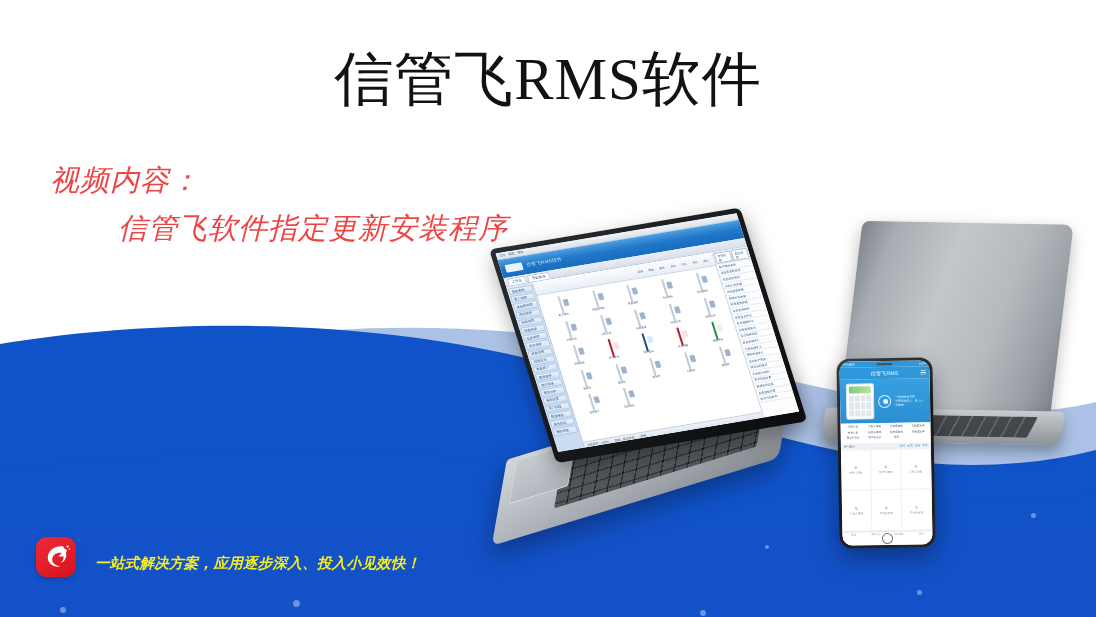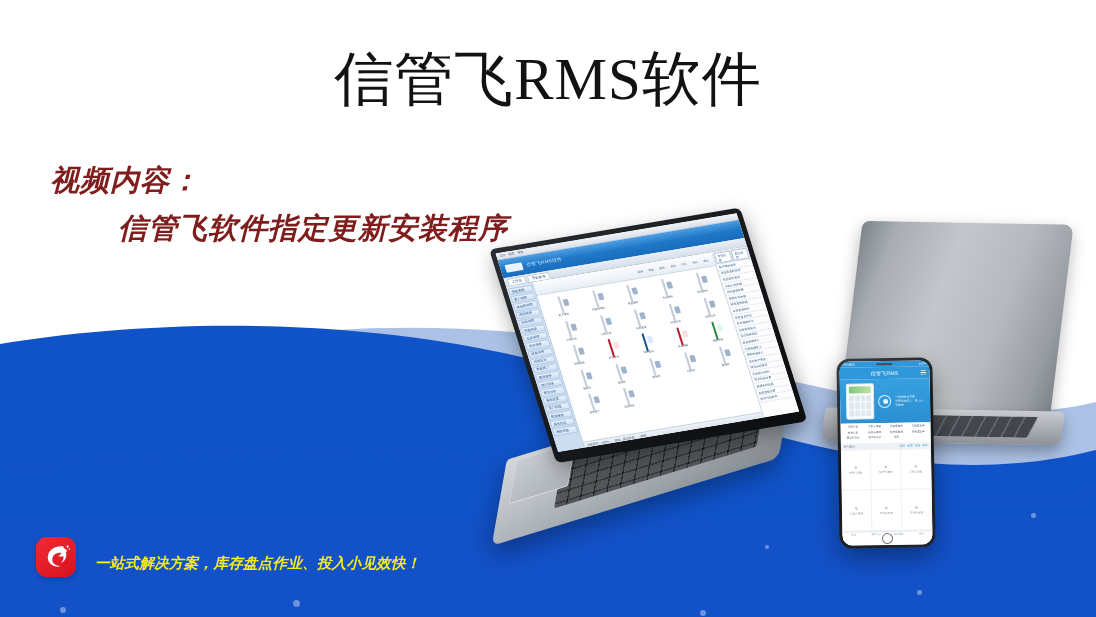--- a/index.html
+++ b/index.html
@@ -39,23 +39,23 @@
     line-height: 72px;
     color: #121212;
     letter-spacing: 1px;
     white-space: nowrap;
   }
 
   
   #subtitle {
     position: absolute;
     left: 50px; top: 160px;
-    color: #7f1d1d;
+    color: #ef4444;
     font-style: italic;
-    font-weight: bold;
+    font-weight: normal;
     font-family: "Liberation Sans", sans-serif;
   }
   #subtitle .line1 {
     font-size: 29px;
     line-height: 41px;
     letter-spacing: 1px;
     white-space: nowrap;
   }
   #subtitle .line2 {
     font-size: 29px;
@@ -743,16 +743,16 @@
         <path d="M27.5 9.5 C24 8.8 19 9.6 15.6 12.4 C11.6 15.7 10.6 21.3 13.4 25.5
                  C15.8 29.1 20.6 30.6 24.6 29 C22 29.2 19.4 28.4 17.8 26.6
                  C15.4 23.9 15.9 19.6 18.9 17.3 C20.8 15.8 23.3 15.4 25.6 15.9
                  L22.4 19.5 L27.6 19.5 C27.6 22.2 26.6 24.6 24.6 26.1
                  C27.9 25.1 30.1 22.2 30.3 18.6 C30.4 15.9 29.3 13.4 27.3 11.8 Z" fill="#ffffff"></path>
         <path d="M25.6 9.2 L31.2 13.6 L29.4 15.9 L23.8 11.5 Z" fill="#ffffff"></path>
         <circle cx="31.6" cy="9.6" r="1.1" fill="#ffffff"></circle>
         <circle cx="33.4" cy="12" r="0.8" fill="#ffffff"></circle>
       </svg>
     </span>
-    <span class="tagline">一站式解决方案，库存盘点作业、投入小见效快！</span>
+    <span class="tagline">一站式解决方案，应用逐步深入、投入小见效快！</span>
   </div>
 
 </div>
 
 </body></html>

